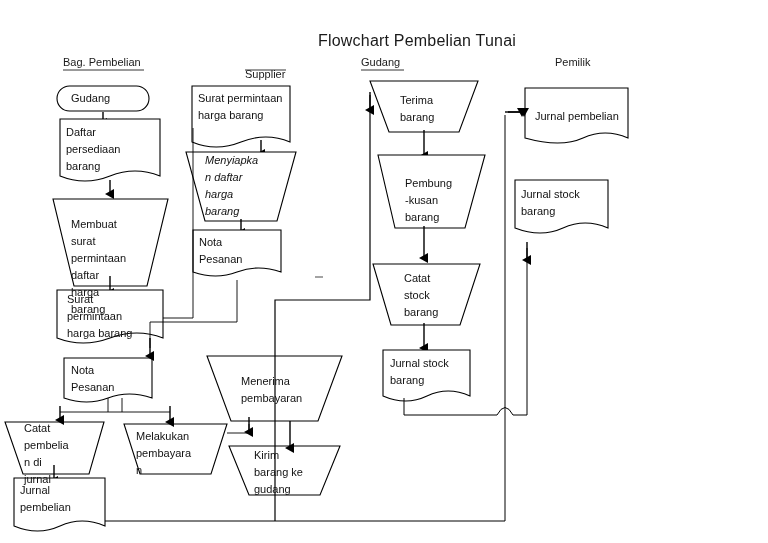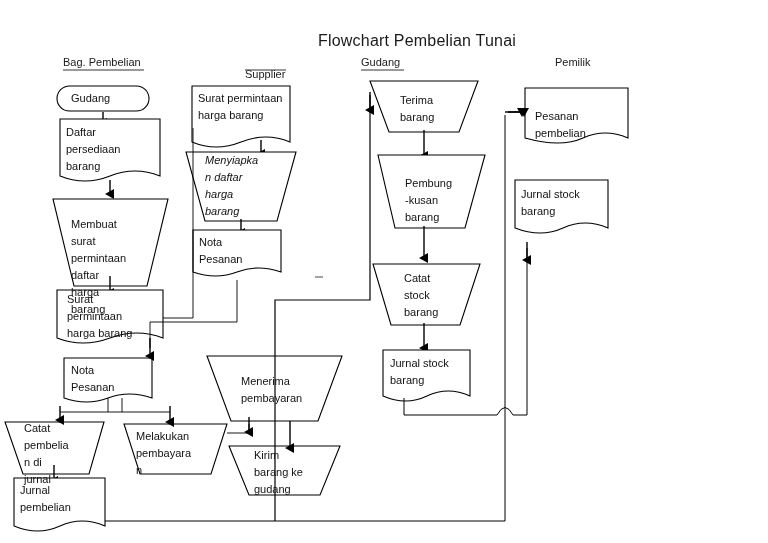--- a/index.html
+++ b/index.html
@@ -128,16 +128,16 @@
   <div class="txt nodetext" style="left:205px;top:152px;width:66px;font-style:italic;">Menyiapka<br>n daftar<br>harga<br>barang</div>
   <div class="txt nodetext" style="left:199px;top:234px;width:78px;">Nota<br>Pesanan</div>
   <div class="txt nodetext" style="left:241px;top:373px;width:84px;">Menerima<br>pembayaran</div>
   <div class="txt nodetext" style="left:254px;top:447px;width:70px;">Kirim<br>barang ke<br>gudang</div>
 
   <div class="txt nodetext" style="left:400px;top:92px;width:62px;">Terima<br>barang</div>
   <div class="txt nodetext" style="left:405px;top:175px;width:64px;">Pembung<br>-kusan<br>barang</div>
   <div class="txt nodetext" style="left:404px;top:270px;width:56px;">Catat<br>stock<br>barang</div>
   <div class="txt nodetext" style="left:390px;top:355px;width:76px;">Jurnal stock<br>barang</div>
 
-  <div class="txt nodetext" style="left:535px;top:108px;width:94px;">Pesanan pembelian</div>
+  <div class="txt nodetext" style="left:535px;top:108px;width:94px;">Jurnal pembelian</div>
   <div class="txt nodetext" style="left:521px;top:186px;width:80px;">Jurnal stock<br>barang</div>
 
 </div>
 
 </body></html>

